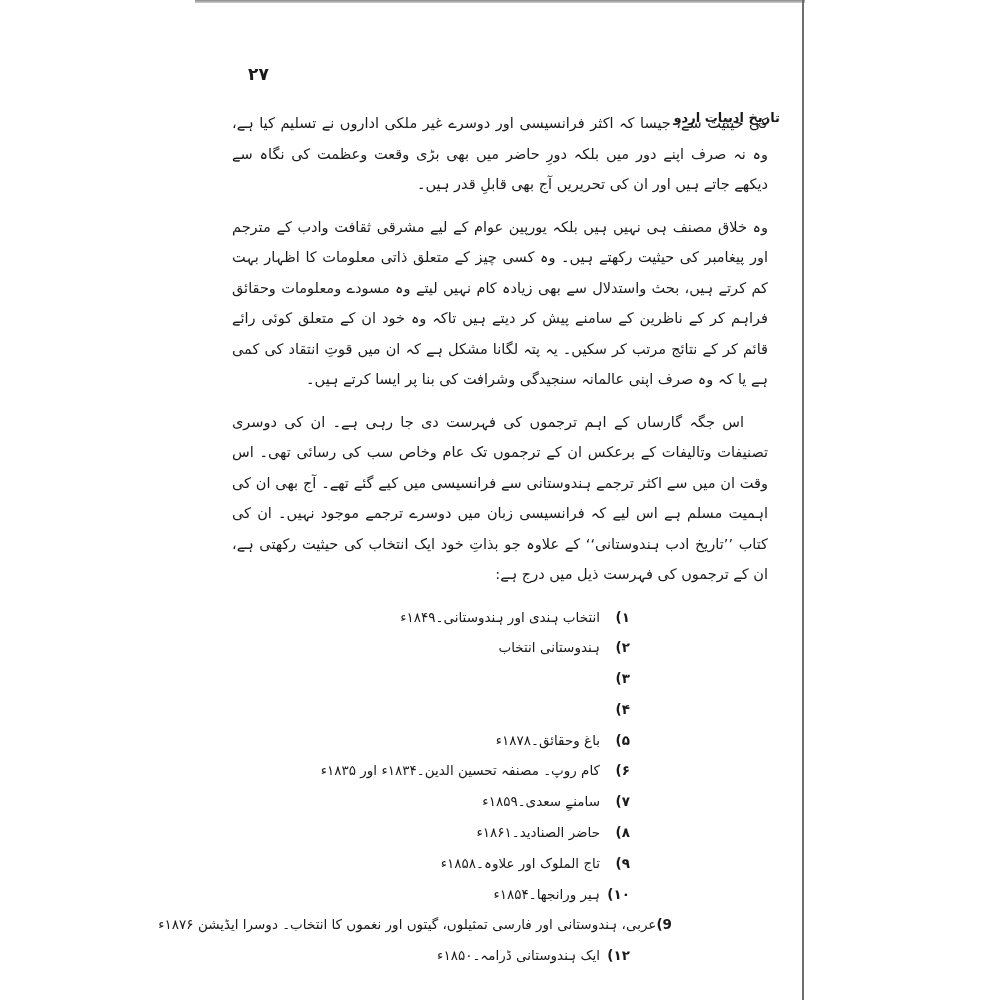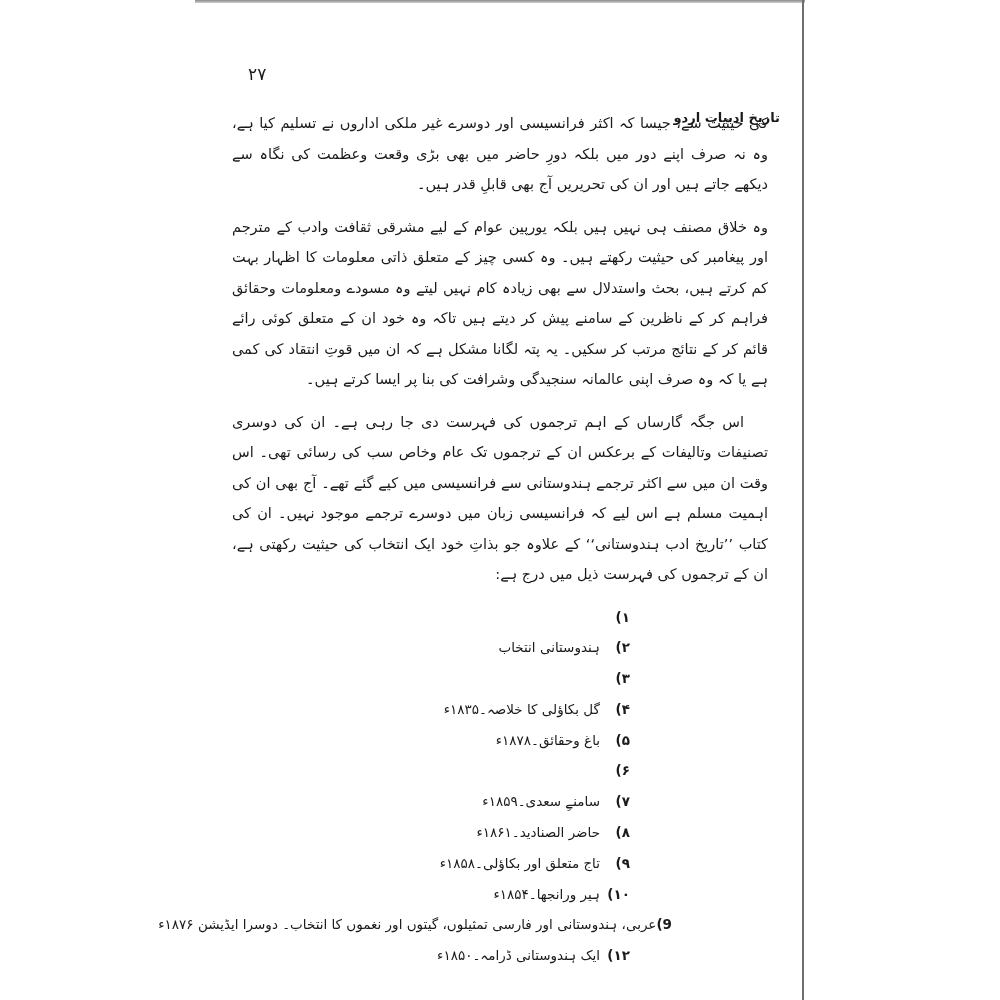--- a/index.html
+++ b/index.html
@@ -48,21 +48,21 @@
     top: 18px;
     font-size: 13px;
     font-weight: bold;
     margin-top: 32px;
   }
   .page-number {
     position: absolute;
     left: 28px;
     top: 4px;
     font-size: 17px;
-    font-weight: normal;
+    font-weight: bold;
     direction: rtl;
   }
   .para {
     font-size: 14.5px;
     line-height: 30.5px;
     text-align: justify;
     margin: 12px;
   }
   .para.indent {
     text-indent: 24px;
@@ -101,50 +101,51 @@
     <span class="page-number">۲۷</span>
   </div>
 
   <p class="para">کی حیثیت سے، جیسا کہ اکثر فرانسیسی اور دوسرے غیر ملکی اداروں نے تسلیم کیا ہے، وہ نہ صرف اپنے دور میں بلکہ دورِ حاضر میں بھی بڑی وقعت وعظمت کی نگاہ سے دیکھے جاتے ہیں اور ان کی تحریریں آج بھی قابلِ قدر ہیں۔</p>
   <p class="para">وہ خلاق مصنف ہی نہیں ہیں بلکہ یورپین عوام کے لیے مشرقی ثقافت وادب کے مترجم اور پیغامبر کی حیثیت رکھتے ہیں۔ وہ کسی چیز کے متعلق ذاتی معلومات کا اظہار بہت کم کرتے ہیں، بحث واستدلال سے بھی زیادہ کام نہیں لیتے وہ مسودے ومعلومات وحقائق فراہم کر کے ناظرین کے سامنے پیش کر دیتے ہیں تاکہ وہ خود ان کے متعلق کوئی رائے قائم کر کے نتائج مرتب کر سکیں۔ یہ پتہ لگانا مشکل ہے کہ ان میں قوتِ انتقاد کی کمی ہے یا کہ وہ صرف اپنی عالمانہ سنجیدگی وشرافت کی بنا پر ایسا کرتے ہیں۔</p>
   <p class="para indent">اس جگہ گارساں کے اہم ترجموں کی فہرست دی جا رہی ہے۔ ان کی دوسری تصنیفات وتالیفات کے برعکس ان کے ترجموں تک عام وخاص سب کی رسائی تھی۔ اس وقت ان میں سے اکثر ترجمے ہندوستانی سے فرانسیسی میں کیے گئے تھے۔ آج بھی ان کی اہمیت مسلم ہے اس لیے کہ فرانسیسی زبان میں دوسرے ترجمے موجود نہیں۔ ان کی کتاب ’’تاریخ ادب ہندوستانی‘‘ کے علاوہ جو بذاتِ خود ایک انتخاب کی حیثیت رکھتی ہے، ان کے ترجموں کی فہرست ذیل میں درج ہے:</p>
 
   <ol class="booklist">
     <li class="book-item">
         <span class="book-num">۱)</span>
+        <span>انتخاب ہندی اور ہندوستانی۔۱۸۴۹ء</span>
       </li>
     <li class="book-item">
         <span class="book-num">۲)</span>
         <span>ہندوستانی انتخاب</span>
       </li>
     <li class="book-item">
         <span class="book-num">۳)</span>
       </li>
     <li class="book-item">
         <span class="book-num">۴)</span>
-        <span>گل بکاؤلی کا خلاصہ۔۱۸۳۵ء</span>
       </li>
     <li class="book-item">
         <span class="book-num">۵)</span>
         <span>باغ وحقائق۔۱۸۷۸ء</span>
       </li>
     <li class="book-item">
         <span class="book-num">۶)</span>
+        <span>کام روپ۔ مصنفہ تحسین الدین۔۱۸۳۴ء اور ۱۸۳۵ء</span>
       </li>
     <li class="book-item">
         <span class="book-num">۷)</span>
         <span>سامنےِ سعدی۔۱۸۵۹ء</span>
       </li>
     <li class="book-item">
         <span class="book-num">۸)</span>
         <span>حاضر الصنادید۔۱۸۶۱ء</span>
       </li>
     <li class="book-item">
         <span class="book-num">۹)</span>
-        <span>تاج متعلق اور بکاؤلی۔۱۸۵۸ء</span>
+        <span>تاج الملوک اور علاوہ۔۱۸۵۸ء</span>
       </li>
     <li class="book-item">
         <span class="book-num">۱۰)</span>
         <span>ہیر ورانجھا۔۱۸۵۴ء</span>
       </li>
     <li class="book-item wide">
         <span class="book-num">9)</span>
         <span>عربی، ہندوستانی اور فارسی تمثیلوں، گیتوں اور نغموں کا انتخاب۔ دوسرا ایڈیشن ۱۸۷۶ء</span>
       </li>
     <li class="book-item">

